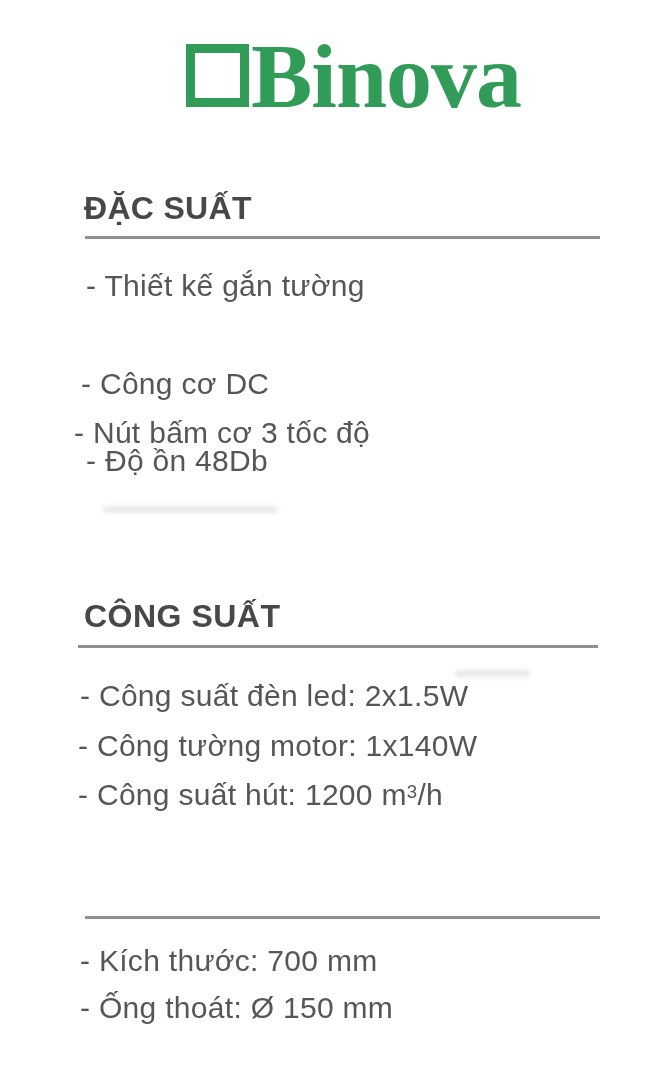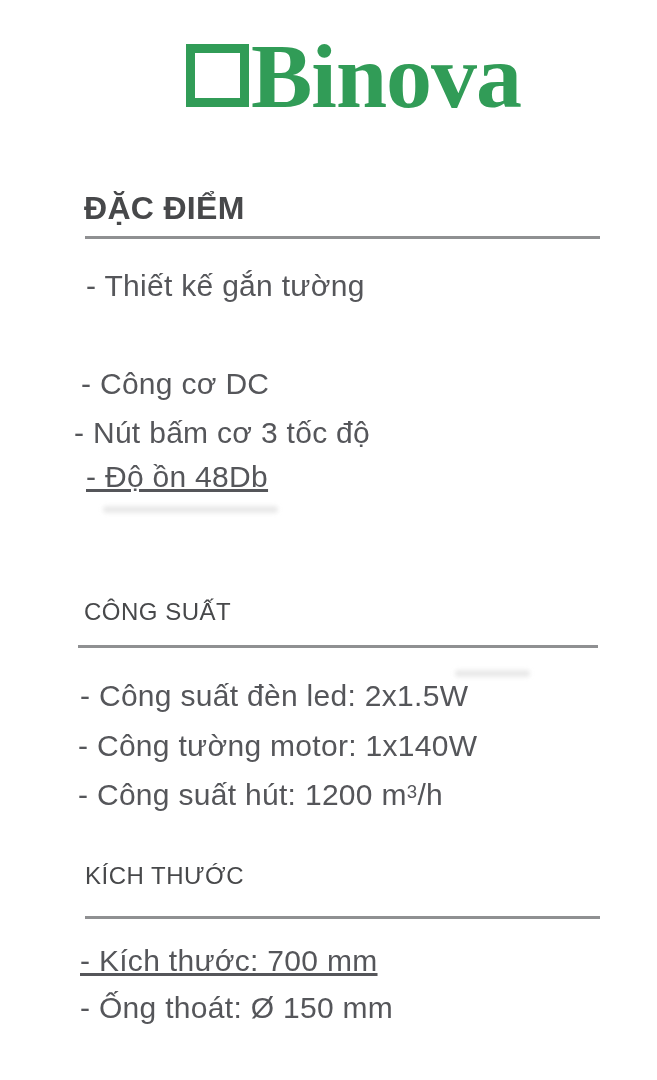--- a/index.html
+++ b/index.html
@@ -20,21 +20,21 @@
     font-weight:700;font-size:92px;line-height:1;color:#319c57;
     letter-spacing:-1px;
   }
   .logo-tagline{
     margin-top:1px;
     font-family:"Liberation Serif","DejaVu Serif",serif;
     font-weight:700;font-size:25px;color:#319c57;letter-spacing:0.5px;
   }
   
   .sec-title{
-    position:absolute;line-height:1;font-size:24px;font-weight:400;
+    position:absolute;line-height:1;font-size:32px;font-weight:700;
     color:#47484a;letter-spacing:0.5px;white-space:nowrap;
   }
   .sec-title.bold{font-weight:700;font-size:32px;letter-spacing:0.3px;}
   .rule{position:absolute;height:3px;background:#8f9092;}
   .line{
     position:absolute;line-height:1;font-size:30px;color:#55565a;
     letter-spacing:0.3px;white-space:nowrap;
   }
   .sup{font-size:0.62em;position:relative;top:-0.38em;}
   
@@ -48,33 +48,32 @@
 
 <div class="canvas">
 
   <div class="logo">
     <div class="logo-row">
       <span class="logo-square"></span>
       <span class="logo-brand">Binova</span>
     </div>
   </div>
 
-  <div class="sec-title bold" style="left:84px;top:192px;">ĐẶC ĐIỂM</div>
+  <div class="sec-title bold" style="left:84px;top:192px;">ĐẶC SUẤT</div>
   <div class="rule" style="left:85px;top:236px;width:515px;"></div>
   <div class="line" style="left:86px;top:271px;text-align:right;">- Thiết kế gắn tường</div>
   <div class="line" style="left:81px;top:369px;">- Công cơ DC</div>
   <div class="line" style="left:74px;top:418px;">- Nút bấm cơ 3 tốc độ</div>
-  <div class="line" style="left:86px;top:462px;text-decoration:underline;">- Độ ồn 48Db</div>
+  <div class="line" style="left:86px;top:446px;">- Độ ồn 48Db</div>
   <div class="smudge" style="left:103px;top:506px;width:175px;"></div>
 
   <div class="sec-title" style="left:84px;top:600px;">CÔNG SUẤT</div>
   <div class="rule" style="left:78px;top:645px;width:520px;"></div>
   <div class="line" style="left:80px;top:681px;">- Công suất đèn led: 2x1.5W</div>
   <div class="line" style="left:78px;top:731px;">- Công tường motor: 1x140W</div>
   <div class="line" style="left:78px;top:780px;"><span>- Công suất hút: 1200 m</span><span class="sup">3</span><span>/h</span></div>
   <div class="smudge" style="left:455px;top:670px;width:75px;"></div>
 
-  <div class="sec-title" style="left:85px;top:864px;">KÍCH THƯỚC</div>
   <div class="rule" style="left:85px;top:916px;width:515px;"></div>
-  <div class="line" style="left:80px;top:946px;text-decoration:underline;">- Kích thước: 700 mm</div>
+  <div class="line" style="left:80px;top:946px;">- Kích thước: 700 mm</div>
   <div class="line" style="left:80px;top:993px;">- Ống thoát: Ø 150 mm</div>
 
 </div>
 
 </body></html>

